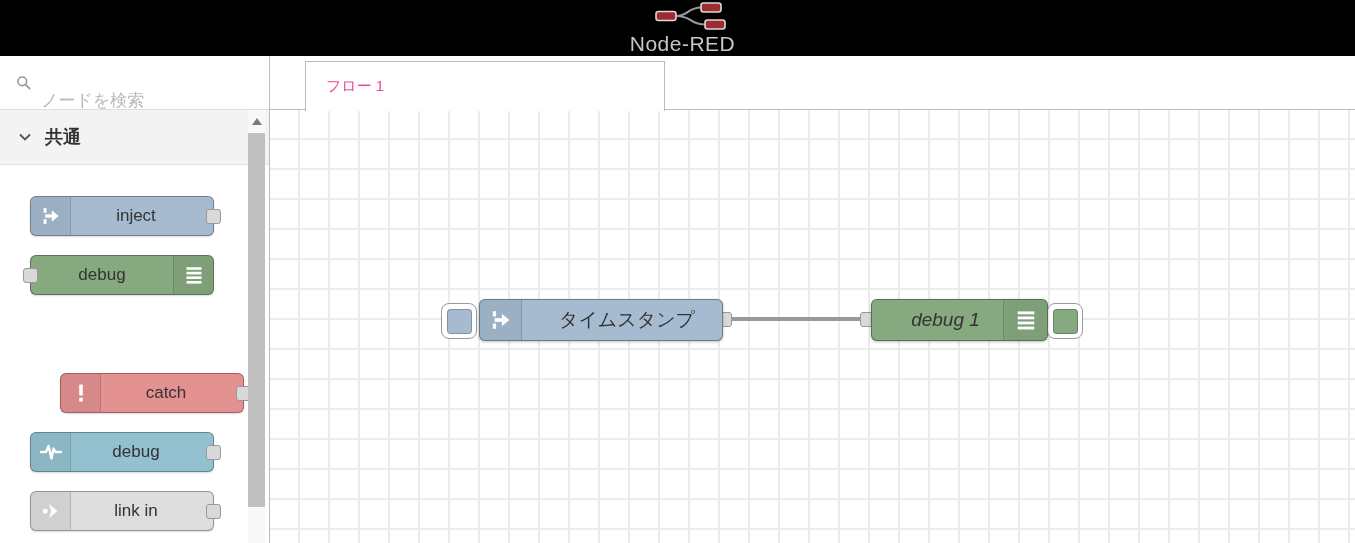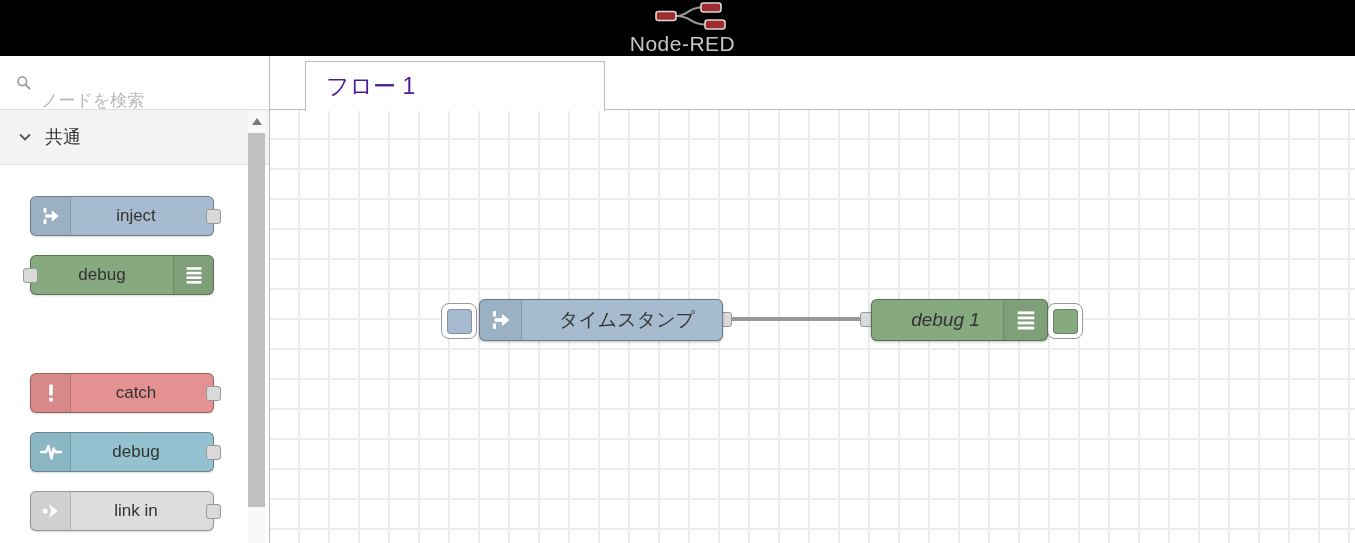--- a/index.html
+++ b/index.html
@@ -18,21 +18,21 @@
   #sidebar { left:0; top:56px; width:270px; height:487px; background:#fff;
     border-right:1px solid #bbb; }
   #search-row { position:absolute; left:0; top:0; width:269px; height:54px;
     border-bottom:1px solid #ddd; display:flex; align-items:center; padding-left:16px; gap:9px; }
   #search-input { border:none; outline:none; font-size:17px; color:#0f766e; width:190px;
     font-family:"Liberation Sans","DejaVu Sans",sans-serif; background:transparent;margin-top:36px; }
   #search-input::placeholder { color:#b9b9b9; }
   #category-header { position:absolute; left:0; top:54px; width:269px; height:55px;
     background:#f3f3f3; border-bottom:1px solid #e3e3e3; display:flex; align-items:center;
     padding-left:18px; gap:13px; cursor:pointer; }
-  #category-label { font-size:18px; font-weight:normal; color:#333; }
+  #category-label { font-size:18px; font-weight:bold; color:#333; }
 
   .palette-node { position:absolute; left:30px; width:184px; height:40px;
     border:1px solid rgba(0,0,0,0.32); border-radius:6px;
     box-shadow:0 1px 2px rgba(0,0,0,0.15); }
   .pn-icon { position:absolute; top:0; bottom:0; width:40px;
     background:rgba(0,0,0,0.055); display:flex; align-items:center; justify-content:center; }
   .pn-icon.left  { left:0;  border-right:1px solid rgba(0,0,0,0.14); border-radius:5px 0 0 5px; }
   .pn-icon.right { right:0; border-left:1px solid rgba(0,0,0,0.14);  border-radius:0 5px 5px 0; }
   .pn-label { position:absolute; top:0; height:38px; line-height:38px; text-align:center;
     font-size:17px; color:#333; }
@@ -51,23 +51,23 @@
     display:flex; align-items:center; justify-content:center; }
   .tri-up { width:0; height:0; border-left:5px solid transparent;
     border-right:5px solid transparent; border-bottom:7px solid #7a7a7a; }
   #scroll-thumb { position:absolute; left:0; top:23px; width:17px; height:374px;
     background:#c0c0c0; }
 
   
   #workspace { left:270px; top:56px; width:1085px; height:487px; }
   #tabbar { position:absolute; left:0; top:0; width:1085px; height:54px;
     background:#fff; border-bottom:1px solid #bbb; }
-  #tab-flow1 { position:absolute; left:35px; top:5px; width:300px; height:50px;
+  #tab-flow1 { position:absolute; left:35px; top:5px; width:360px; height:50px;
     background:#fff; border:1px solid #bbb; border-bottom:none; z-index:2;
-    font-size:23px; color:#4c1d95; line-height:48px; padding-left:20px; cursor:pointer; }
+    font-size:15px; color:#ec4899; line-height:48px; padding-left:20px; cursor:pointer; }
   #canvas { position:absolute; left:0; top:54px; width:1085px; height:433px;
     background-color:#fff;
     background-image:linear-gradient(to right,#ececec 2px,transparent 2px),
                      linear-gradient(to bottom,#ececec 2px,transparent 2px);
     background-size:30px 30px; background-position:28px 28px; }
 
   
   .flow-node { position:absolute; height:42px; border:1px solid rgba(0,0,0,0.35);
     border-radius:6px; box-shadow:0 1px 3px rgba(0,0,0,0.25); z-index:3; }
   .fn-icon { position:absolute; top:0; bottom:0; width:42px;
@@ -141,21 +141,21 @@
           <rect x="2.5" y="6.8" width="15" height="2.6" fill="#fff"></rect>
           <rect x="2.5" y="11.4" width="15" height="2.6" fill="#fff"></rect>
           <rect x="2.5" y="16" width="15" height="2.6" fill="#fff"></rect>
         </svg>
       </div>
       <div class="pn-label icon-right">debug</div>
       <div class="port in"></div>
     </div>
 
 
-    <div class="palette-node" style="top: 317px; background-color: rgb(228, 145, 145);">
+    <div class="palette-node" style="top: 317px; background-color: rgb(228, 145, 145); margin-left: 30px;">
       <div class="pn-icon left">
         <svg width="20" height="20" viewBox="0 0 20 20">
           <rect x="8.2" y="1.6" width="3.6" height="11" rx="1" fill="#fff"></rect>
           <rect x="8.2" y="14.8" width="3.6" height="3.7" rx="0.6" fill="#fff"></rect>
         </svg>
       </div>
       <div class="pn-label icon-left">catch</div>
       <div class="port out"></div>
     </div>
 

